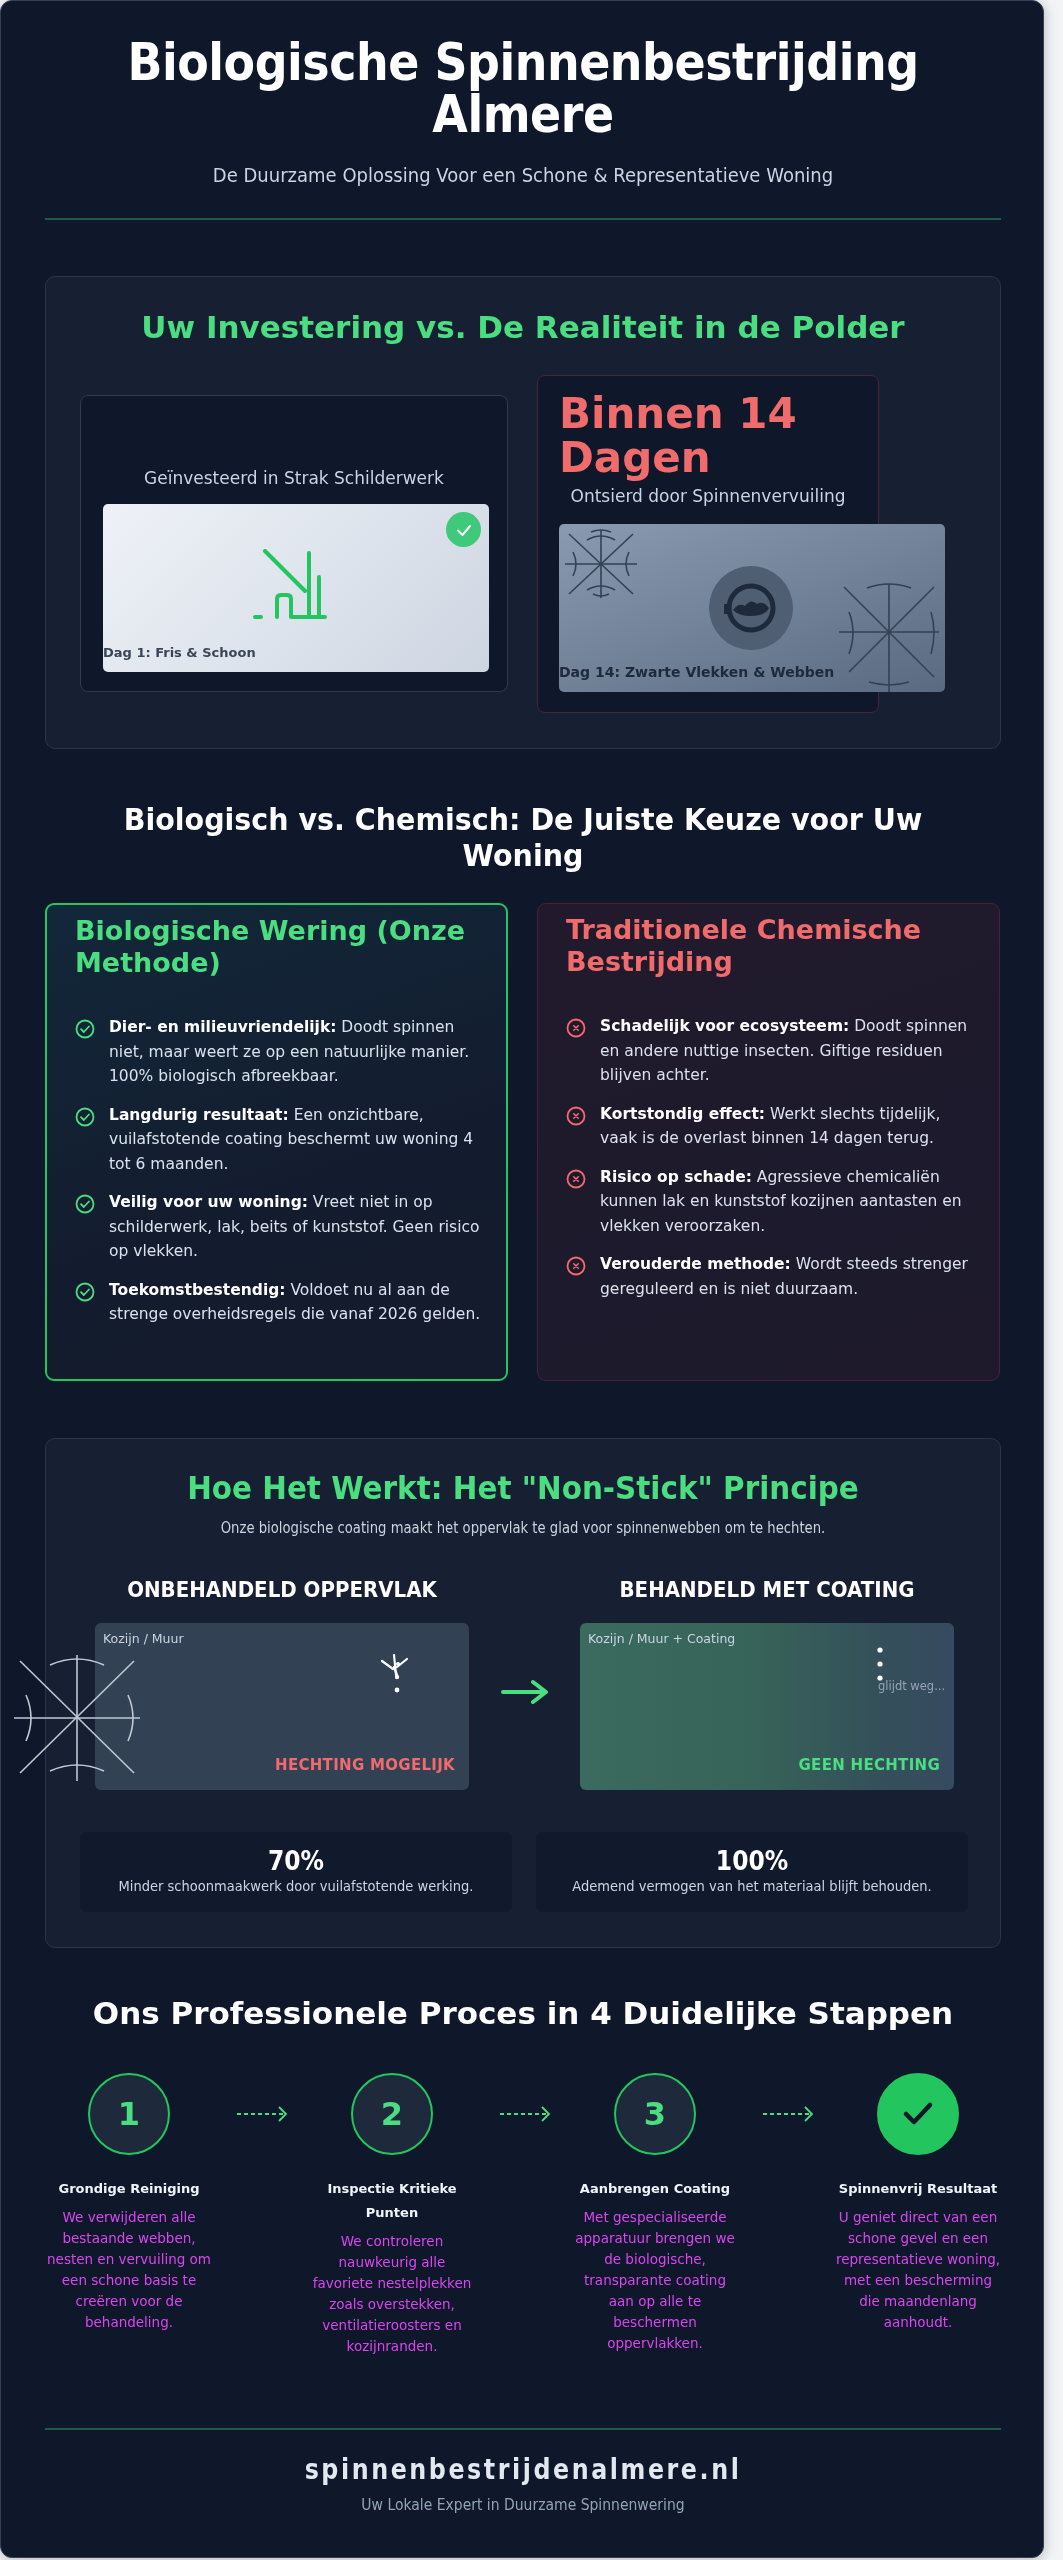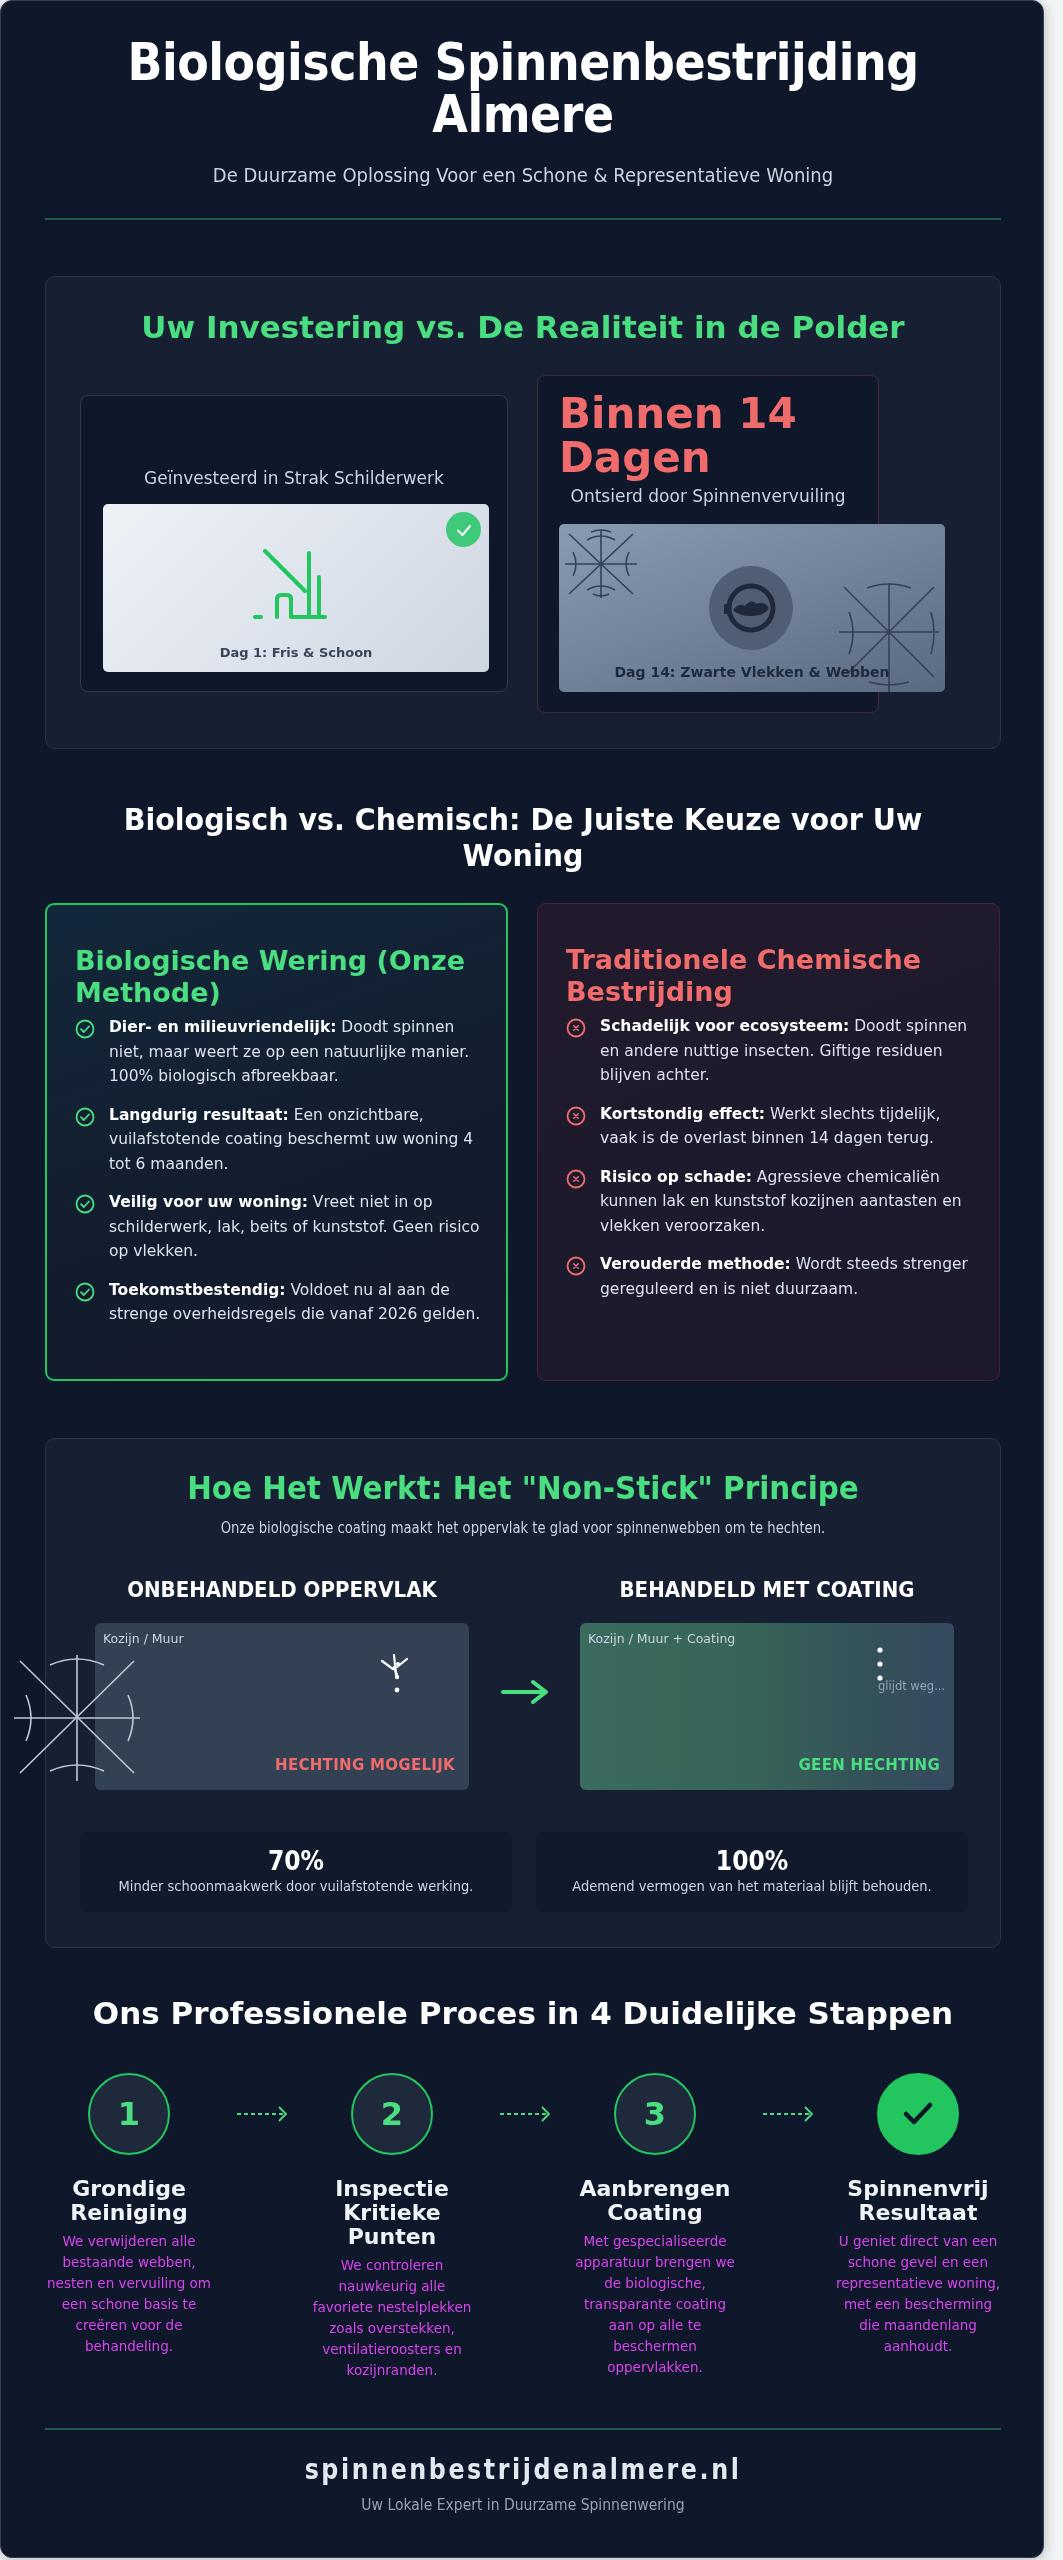--- a/index.html
+++ b/index.html
@@ -20,32 +20,32 @@
   
   .panel { background: #172033; border: 1px solid #2a3548; border-radius: 10px; }
   .sec-title-green { color: #4ade80; font-weight: bold; }
   .inv-title { left: 44px; top: 308px; width: 956px; font-size: 31px; text-align: center; }
   .inv-card-left { left: 79px; top: 394px; width: 428px; height: 297px; background: #0f172a; border: 1px solid #2f3a4d; border-radius: 8px; }
   .inv-card-right { left: 536px; top: 374px; width: 342px; height: 338px; background: #0f172a; border: 1px solid #4a2535; border-radius: 8px; }
   .price { font-size: 42px; font-weight: bold; text-align: center; width: 100%; top: 14px; left: 0; }
   .price-sub { font-size: 17px; color: #cbd5e1; text-align: center; width: 100%; top: 72px; left: 0; }
   .img-clean { left: 22px; top: 108px; width: 386px; height: 168px; border-radius: 5px; background: linear-gradient(135deg, #eef2f7 0%, #dde3ec 55%, #cdd5e1 100%); }
   .img-dirty { left: 21px; top: 148px; width: 386px; height: 168px; border-radius: 5px; background: linear-gradient(160deg, #8a9ab0 0%, #6f8097 55%, #5a6a80 100%); overflow: hidden; }
-  .img-caption { position: absolute; bottom: 12px; left: 0; width: 100%; text-align: center; font-size: 13px; font-weight: bold; color: #3b4558; }
+  .img-caption { position: absolute; bottom: 12px; left: 0; width: 100%; text-align: left; font-size: 13px; font-weight: bold; color: #3b4558; }
   .img-caption-dark { color: #1e293b; font-size: 14px; bottom: 12px; margin-top: 20px; }
   .check-badge { right: 8px; top: 8px; width: 35px; height: 35px; border-radius: 50%; background: #3fc97a; display: flex; align-items: center; justify-content: center; }
   .red-big { left: 21px; top: 16px; width: 380px; font-size: 42px; line-height: 44px; font-weight: bold; color: #f06b6b; }
   .red-sub { left: 0; top: 110px; width: 100%; text-align: center; font-size: 17px; color: #cbd5e1; }
 
   
   .cmp-title { left: 44px; top: 800px; width: 956px; font-size: 31px; line-height: 36px; font-weight: bold; text-align: center; transform: scaleX(0.92); }
   .cmp-card { top: 902px; width: 463px; height: 478px; border-radius: 9px; }
   .cmp-good { left: 44px; border: 2px solid #22c55e; background: linear-gradient(160deg, #12283a 0%, #131c2e 60%, #141b2c 100%); }
   .cmp-bad { left: 536px; border: 1px solid #4b2235; background: linear-gradient(160deg, #221a2c 0%, #1c1a2c 60%, #1e1a2c 100%); }
-  .cmp-head { left: 28px; top: 40px; width: 410px; font-size: 27px; line-height: 32px; font-weight: bold; }
+  .cmp-head { left: 28px; top: 10px; width: 410px; font-size: 27px; line-height: 32px; font-weight: bold; }
   .cmp-list { left: 28px; width: 410px; list-style: none; }
   .cmp-item { display: flex; margin-bottom: 14px; font-size: 15.5px; line-height: 24.5px; color: #dbe2ec; }
   .cmp-item .ico { flex: 0 0 34px; padding-top: 4px; }
   .cmp-item b { color: #fff; }
 
   
   .how-panel { left: 44px; top: 1437px; width: 956px; height: 510px; }
   .how-title { left: 0; top: 30px; width: 100%; font-size: 32px; text-align: center; transform: scaleX(0.92); }
   .how-sub { left: 0; top: 80px; width: 100%; font-size: 15px; text-align: center; color: #cbd5e1; transform: scaleX(0.88); }
   .how-label { top: 138px; font-size: 22px; font-weight: bold; text-align: center; transform: scaleX(0.9); }
@@ -56,21 +56,21 @@
   .surf-status { right: 14px; bottom: 16px; font-size: 15px; font-weight: bold; letter-spacing: 0.3px; }
   .stat { top: 393px; width: 432px; height: 80px; background: #111a2d; border-radius: 6px; text-align: center; }
   .stat-num { display: block; padding-top: 14px; font-size: 26px; font-weight: bold; transform: scaleX(0.9); }
   .stat-txt { display: block; font-size: 14.5px; color: #cbd5e1; margin-top: 2px; transform: scaleX(0.9); }
 
   
   .proc-title { left: 44px; top: 1994px; width: 956px; font-size: 31px; font-weight: bold; text-align: center; }
   .step { top: 2072px; width: 170px; text-align: center; }
   .step-circle { width: 82px; height: 82px; margin: 0 auto; border-radius: 50%; border: 2px solid #22c55e; background: #1e293b; display: flex; align-items: center; justify-content: center; font-size: 32px; font-weight: bold; color: #4ade80; }
   .step-circle.done { background: #22c55e; border-color: #22c55e; }
-  .step-title { margin-top: 22px; font-size: 22px; line-height: 24px; font-weight: bold; color: #f1f5f9; }
+  .step-title { margin-top: 22px; font-size: 13px; line-height: 24px; font-weight: bold; color: #f1f5f9; }
   .step-desc { margin-top: 6px; font-size: 13.5px; line-height: 21px; color: #d946ef; }
   .step-arrow { top: 2103px; width: 56px; height: 20px; }
 
   
   .foot-url { left: 44px; top: 2452px; width: 956px; text-align: center; font-size: 28px; font-weight: bold; letter-spacing: 3px; color: #e2e8f0; transform: scaleX(0.85); }
   .foot-sub { left: 44px; top: 2495px; width: 956px; text-align: center; font-size: 15.5px; color: #94a3b8; transform: scaleX(0.9); }
 </style>
 </head>
 <body>
 

